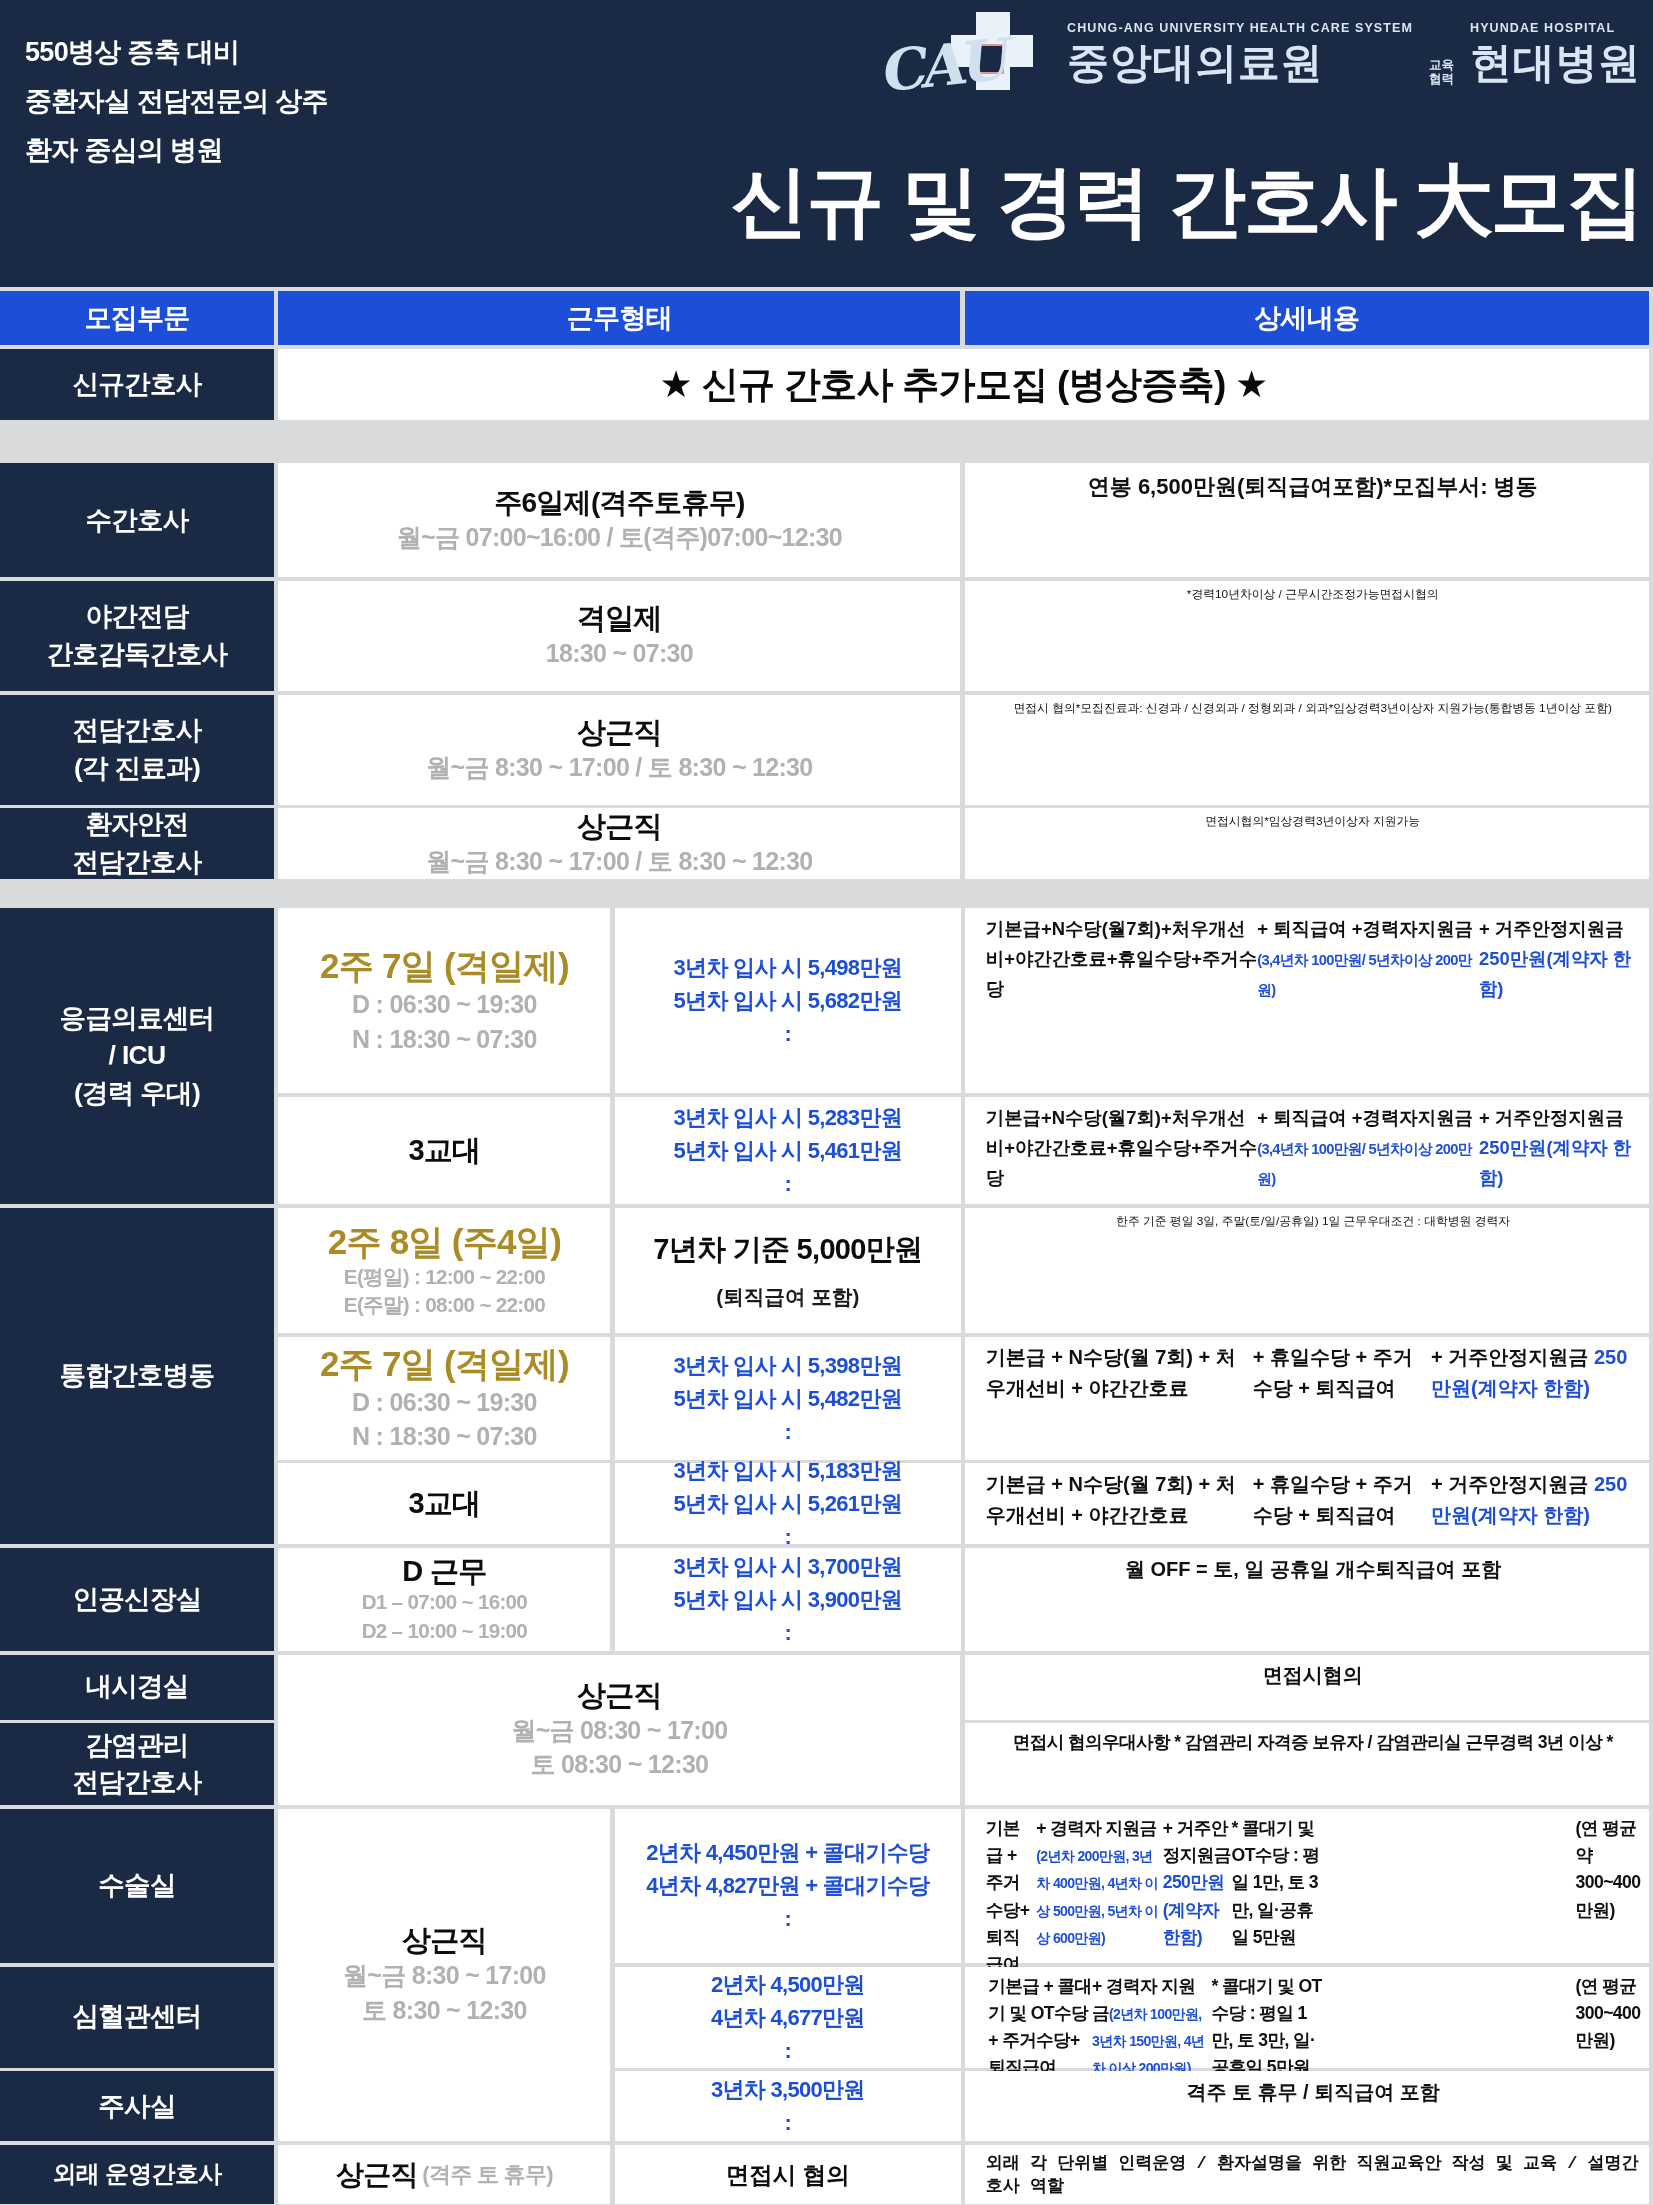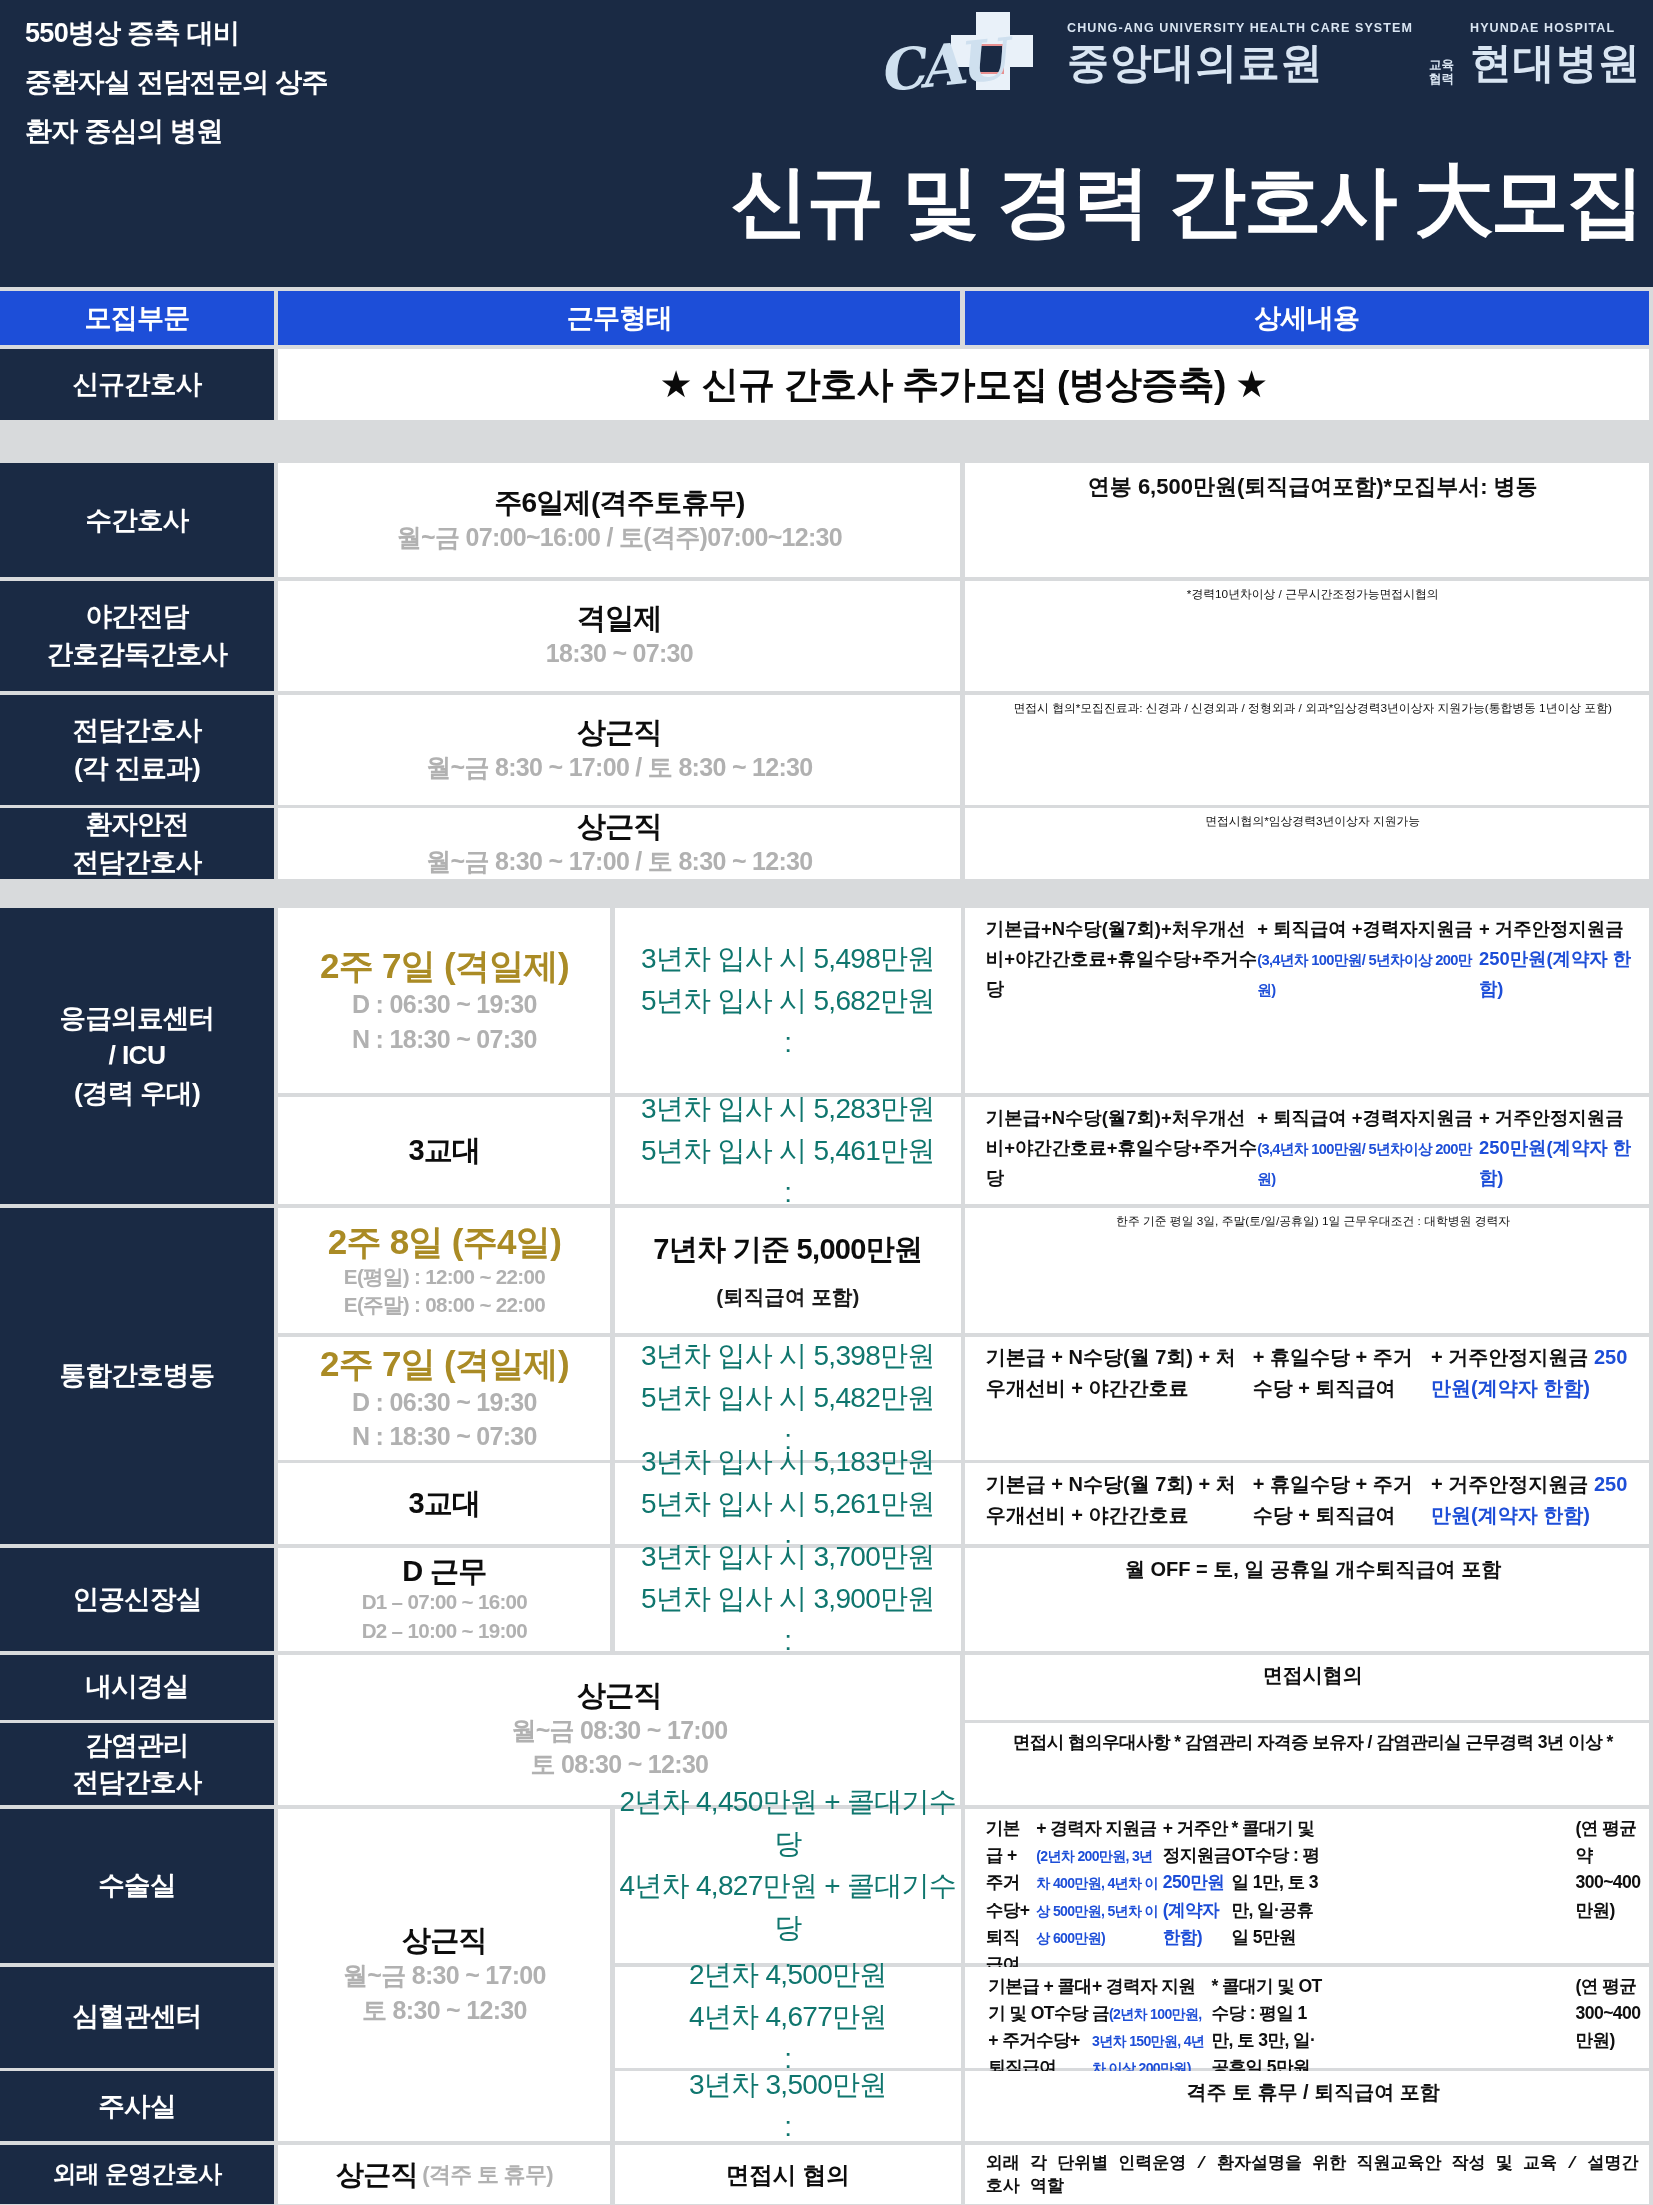--- a/index.html
+++ b/index.html
@@ -1,21 +1,21 @@
 <!DOCTYPE html>
 <html style="font-size:11.8px"><head>
 <meta charset="utf-8">
 <style>
   html,body{margin:0;padding:0;}
   body{width:1654px;height:2205px;background:#d8dadc;font-family:"Liberation Sans","DejaVu Sans",sans-serif;}
   .poster{position:relative;width:1654px;height:2205px;background:#d8dadc;overflow:hidden;}
 
   
   .hdr{position:absolute;left:0;top:0;width:1654px;height:287px;background:#1a2a44;color:#fff;}
-  .slogan{position:absolute;left:25px;top:9px;font-size:27px;font-weight:700;letter-spacing:-0.7px;line-height:1.82;color:#fff;}
+  .slogan{position:absolute;left:25px;top:28px;font-size:27px;font-weight:700;letter-spacing:-0.7px;line-height:1.82;color:#fff;}
   .title{position:absolute;right:11.8px;top:150px;font-size:78px;font-weight:800;letter-spacing:-2.2px;white-space:nowrap;color:#fff;}
   .logos{position:absolute;right:13.2px;top:11.8px;display:flex;align-items:flex-end;gap:16px;color:#d9e5f2;}
   .emblem{position:relative;width:165px;height:79px;}
   .cross-v{position:absolute;left:90px;top:0;width:34px;height:78px;background:#e9f1f9;}
   .cross-h{position:absolute;left:65px;top:23px;width:82px;height:32px;background:#e9f1f9;}
   .redbox{position:absolute;left:90px;top:32px;width:24px;height:26px;border:2.2px solid #e89090;background:#1a2a44;}
   .cau-script{position:absolute;left:-2.9px;bottom:-7.4px;font-family:"DejaVu Serif",serif;font-style:italic;font-weight:700;font-size:57px;letter-spacing:-5.1px;color:#cfe0ef;transform:rotate(-6deg);}
   .logo-unit{display:flex;flex-direction:column;align-items:flex-start;}
   .logo-en{font-size:12.5px;font-weight:700;letter-spacing:1.1px;white-space:nowrap;}
   .logo-ko{font-size:42px;font-weight:800;letter-spacing:0.7px;white-space:nowrap;}
@@ -39,21 +39,21 @@
   .cell{background:#fff;display:flex;flex-direction:column;align-items:center;justify-content:center;text-align:center;}
   .cell-detail{background:#fff;display:flex;flex-direction:row;align-items:flex-start;justify-content:center;text-align:left;padding:5.9px 8.8px 5.9px 20.6px;color:#101010;}
   .banner{font-size:37px;font-weight:800;letter-spacing:-0.7px;color:#0a0a0a;}
 
   .work-main{font-size:29px;font-weight:800;letter-spacing:-0.7px;color:#0d0d0d;line-height:1.2;}
   .work-main.gold{color:#aa8b25;font-size:35px;}
   .work-sub .ln{color:#b1b1b1;font-size:25px;font-weight:700;letter-spacing:-0.7px;line-height:1.38;}
   .work-sub.sm .ln{font-size:20.6px;}
   .work-sub-inline{color:#b1b1b1;font-size:22px;font-weight:700;letter-spacing:-0.7px;}
 
-  .salary .ln{font-size:28px;font-weight:400;letter-spacing:-0.7px;line-height:1.5;color:#0f766e;}
+  .salary .ln{font-size:22px;font-weight:700;letter-spacing:-0.7px;line-height:1.5;color:#1d4ed8;}
   .salary-main{font-size:29px;font-weight:800;letter-spacing:-0.7px;color:#0c0c0c;}
   .salary-sub{font-size:20.6px;font-weight:700;color:#1a1a1a;margin-top:13.2px;}
   .salary-single{font-size:23.5px;font-weight:800;color:#0c0c0c;}
   .detail-lg .ln{font-size:22px;font-weight:800;line-height:1.6;}
   .detail-md .ln{font-size:20px;font-weight:700;line-height:1.55;}
   .detail-sm .ln{font-size:18.4px;font-weight:700;line-height:1.62;}
   .detail-xs .ln{font-size:17.6px;font-weight:700;line-height:1.55;letter-spacing:-0.6px;}
   .detail-tiny .ln{font-size:17px;font-weight:700;font-family:Liberation Mono, monospace;}
   .gray{color:#a7a7a7;}
   .ln .gray{color:#1d4ed8;margin-top:37px;}

